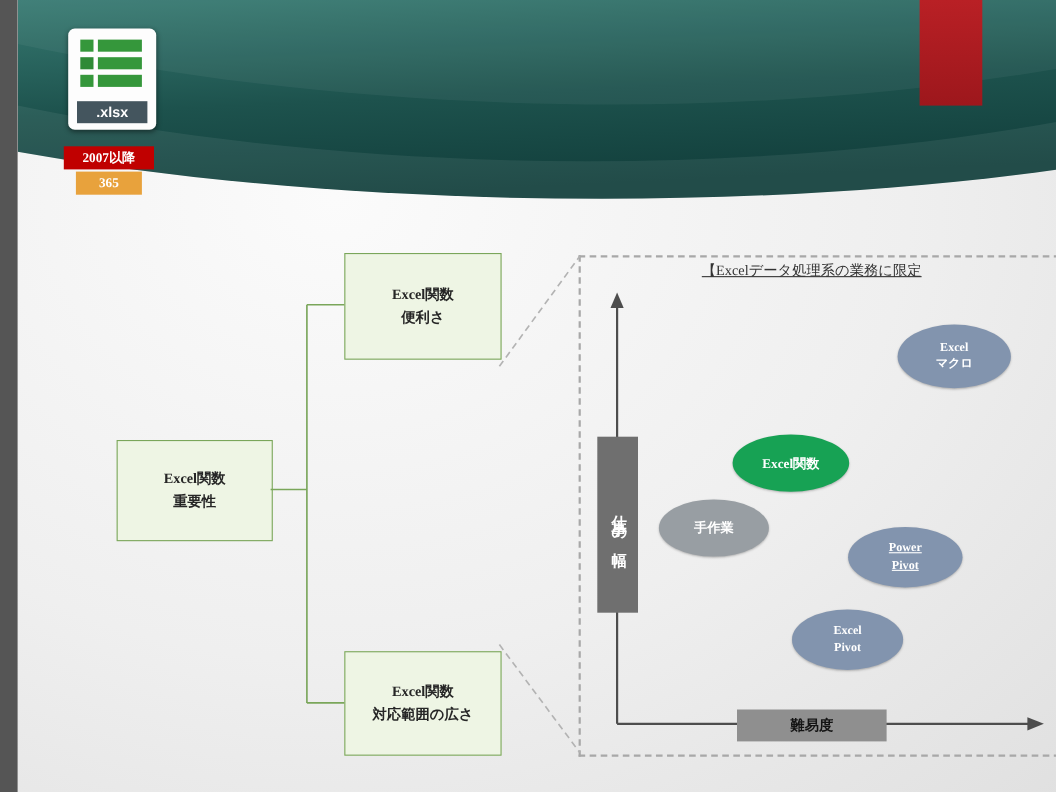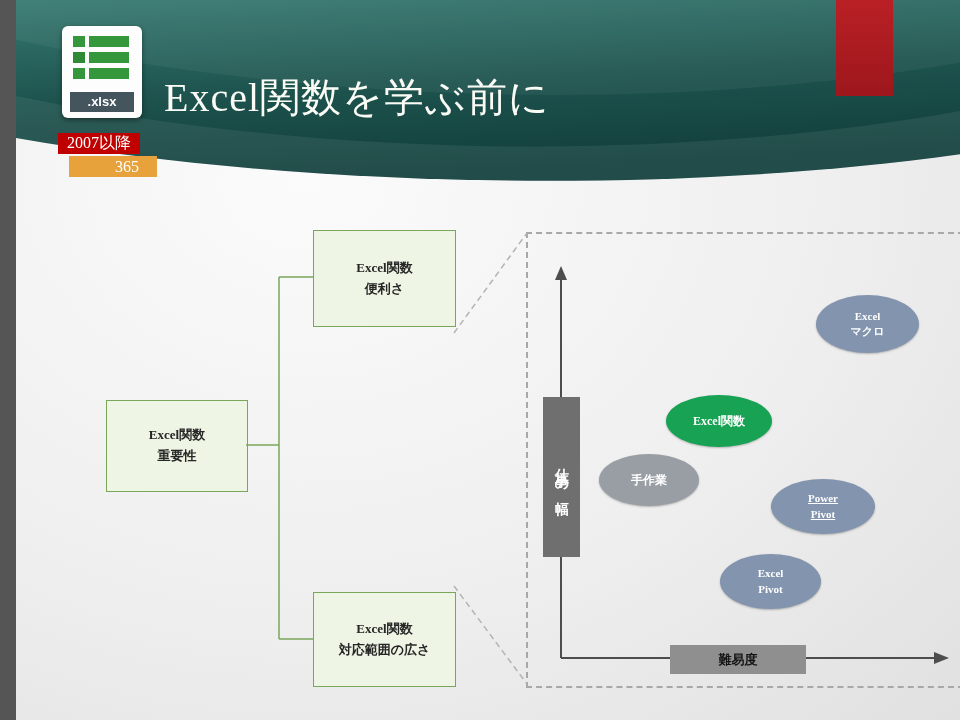--- a/index.html
+++ b/index.html
@@ -19,21 +19,21 @@
   .file-icon{position:absolute;left:46px;top:26px;width:80px;height:92px;z-index:5;
     background:#fdfdfd;border-radius:6px;box-shadow:0 2px 5px rgba(0,0,0,.45);}
   .glyph{position:absolute;left:11px;top:10px;width:58px;height:52px;}
   .glyph .row{display:flex;gap:4px;margin-bottom:5px;}
   .glyph .cell-s{width:12px;height:11px;background:#35973b;}
   .glyph .cell-l{width:40px;height:11px;background:#35973b;}
   .glyph .row:nth-child(2) .cell-s{background:#2f8a36;}
   .ext-badge{position:absolute;left:8px;bottom:6px;width:64px;height:20px;z-index:6;
     background:#44555e;color:#fff;font-family:"Liberation Sans","DejaVu Sans",sans-serif;
     font-weight:bold;font-size:13px;line-height:20px;text-align:center;}
-  .mini-badge{position:absolute;z-index:6;color:#fff;font-weight:normal;font-size:16px;
+  .mini-badge{position:absolute;z-index:6;color:#fff;font-weight:bold;font-size:12px;
     display:flex;align-items:center;justify-content:center;}
   .badge-2007{left:42px;top:133px;width:82px;height:21px;}
   .badge-365{left:53px;top:156px;width:60px;height:21px;}
   
   .gbox{position:absolute;z-index:2;background:#eef5e4;border:1px solid #7aa65a;
     display:flex;align-items:center;justify-content:center;text-align:center;
     font-size:13px;font-weight:bold;color:#262626;white-space:pre-line;line-height:1.6;}
   .box-root{left:90px;top:400px;width:140px;height:90px;}
   .box-top{left:297px;top:230px;width:141px;height:95px;}
   .box-bottom{left:297px;top:592px;width:141px;height:93px;}
@@ -92,32 +92,32 @@
         </div>
       <div class="row">
           <div class="cell-s"></div>
           <div class="cell-l"></div>
         </div>
     </div>
     <div class="ext-badge">.xlsx</div>
   </div>
 
   <div class="mini-badge badge-2007" style="background-color: rgb(192, 0, 0);">2007以降</div>
-  <div class="mini-badge badge-365" style="background-color: rgb(232, 162, 60); padding-left: 28px;">365</div>
+  <div class="mini-badge badge-365" style="background-color: rgb(232, 162, 60);">365</div>
 
-  <div class="slide-title">Excel関数を学ぶ前に</div>
 
   <div class="gbox box-root">Excel関数
 重要性</div>
   <div class="gbox box-top">Excel関数
 便利さ</div>
   <div class="gbox box-bottom">Excel関数
 対応範囲の広さ</div>
 
   <div class="chart-panel"></div>
+  <div class="chart-note">【Excelデータ処理系の業務に限定</div>
 
   <svg class="overlay-svg" width="960" height="720">
 
     <g stroke="#7aa65a" stroke-width="1.5" fill="none">
       <path d="M230,445 H263"></path>
       <path d="M263,277 V639"></path>
       <path d="M263,277 H297"></path>
       <path d="M263,639 H297"></path>
     </g>
 

